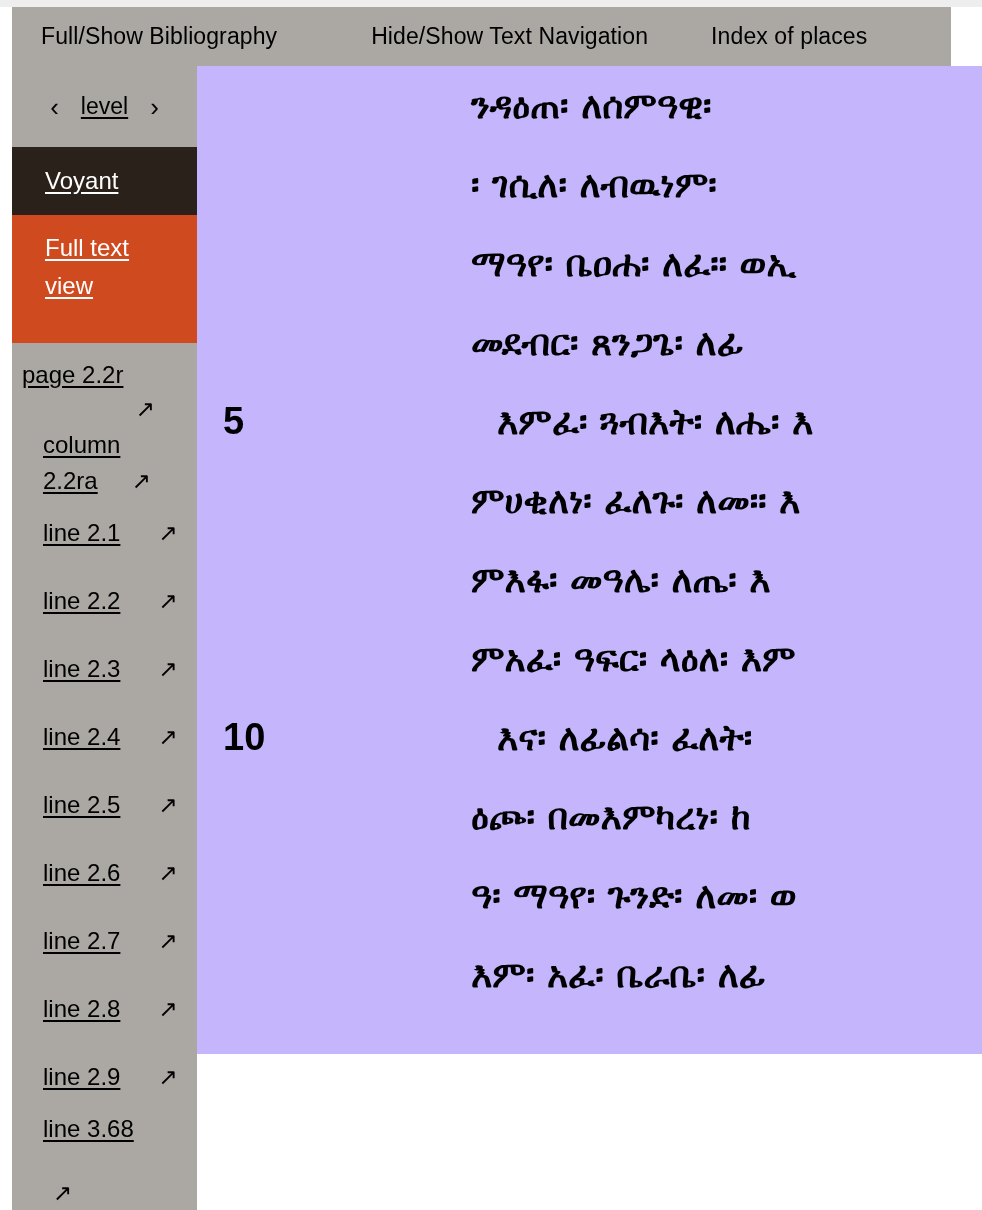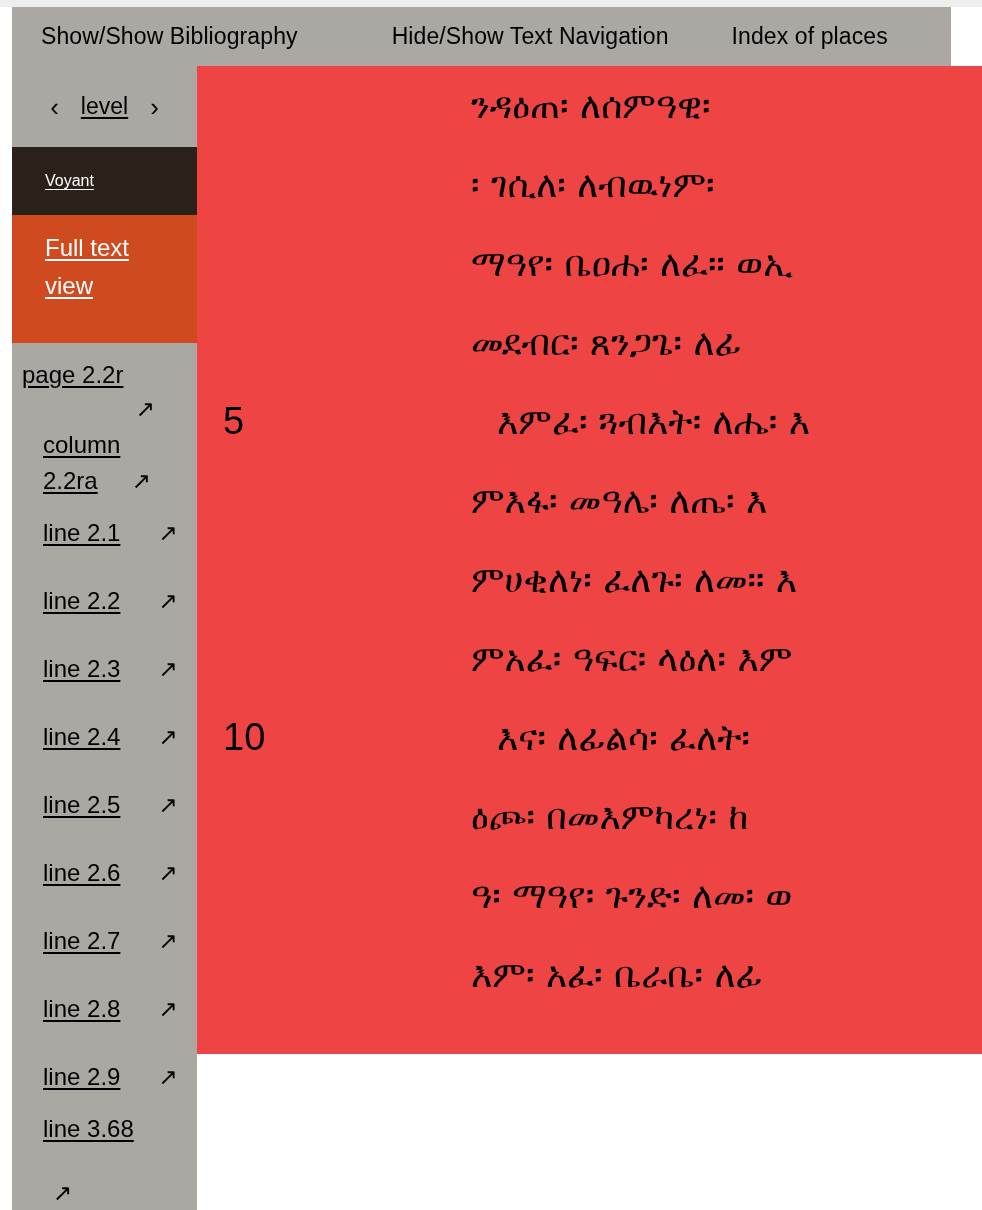--- a/index.html
+++ b/index.html
@@ -85,21 +85,21 @@
   
   .voyant-block {
     background: #2b211b;
     height: 68px;
     display: flex;
     align-items: center;
     padding-left: 33px;
   }
   .voyant-link {
     color: #ffffff;
-    font-size: 16px;
+    font-size: 24px;
     line-height: 1;
     text-decoration: underline;
     text-underline-offset: 3px;
     cursor: pointer;
   }
 
   
   .fulltext-block {
     background: #cf4a1e;
     height: 128px;
@@ -160,22 +160,23 @@
   .nav-row.columnlink .wrap2 { display:flex; align-items:center; }
   .nav-row.columnlink .wrap2 .nav-arrow { margin-left: 34px; }
 
   .nav-row.lineitem { align-items: center; gap: 28px; }
 
   
   .textpane {
     position: absolute;
     left: 197px; top: 66px;
     width: 785px; height: 988px;
-    background: #ef4444;
+    background: #c4b5fd;
     overflow: hidden;
+    font-weight: bold;
   }
   .text-line {
     position: relative;
     height: 79px;
     display: flex;
     align-items: center;
   }
   .line-number {
     position: absolute;
     left: 26px;
@@ -200,21 +201,21 @@
   .line-text.indent { left: 300px; }
 </style>
 </head>
 <body>
 
 <div id="root">
 
   <div class="top-strip"></div>
 
   <div class="menubar">
-    <span class="menu-item m1">Show/Show Bibliography</span>
+    <span class="menu-item m1">Full/Show Bibliography</span>
     <span class="menu-item m2">Hide/Show Text Navigation</span>
     <span class="menu-item m3">Index of places</span>
   </div>
 
   <div class="sidebar">
 
     <div class="level-nav">
       <span class="level-arrow">‹</span>
       <span class="level-label">level</span>
       <span class="level-arrow">›</span>
@@ -309,25 +310,25 @@
     <div class="text-line">
       <span class="line-number"></span>
       <span class="line-text">መደብር፡ ጸንጋጌ፡ ለፊ</span>
     </div>
     <div class="text-line">
       <span class="line-number">5</span>
       <span class="line-text indent">እምፈ፡ ጓብእት፡ ለሔ፡ እ</span>
     </div>
     <div class="text-line">
       <span class="line-number"></span>
+      <span class="line-text">ምሀቂለነ፡ ፈለጉ፡ ለመ። እ</span>
+    </div>
+    <div class="text-line">
+      <span class="line-number"></span>
       <span class="line-text">ምእፋ፡ መዓሌ፡ ለጤ፡ እ</span>
-    </div>
-    <div class="text-line">
-      <span class="line-number"></span>
-      <span class="line-text">ምሀቂለነ፡ ፈለጉ፡ ለመ። እ</span>
     </div>
     <div class="text-line">
       <span class="line-number"></span>
       <span class="line-text">ምአፈ፡ ዓፍር፡ ላዕለ፡ እም</span>
     </div>
     <div class="text-line">
       <span class="line-number">10</span>
       <span class="line-text indent">እና፡ ለፊልሳ፡ ፈለት፡</span>
     </div>
     <div class="text-line">

